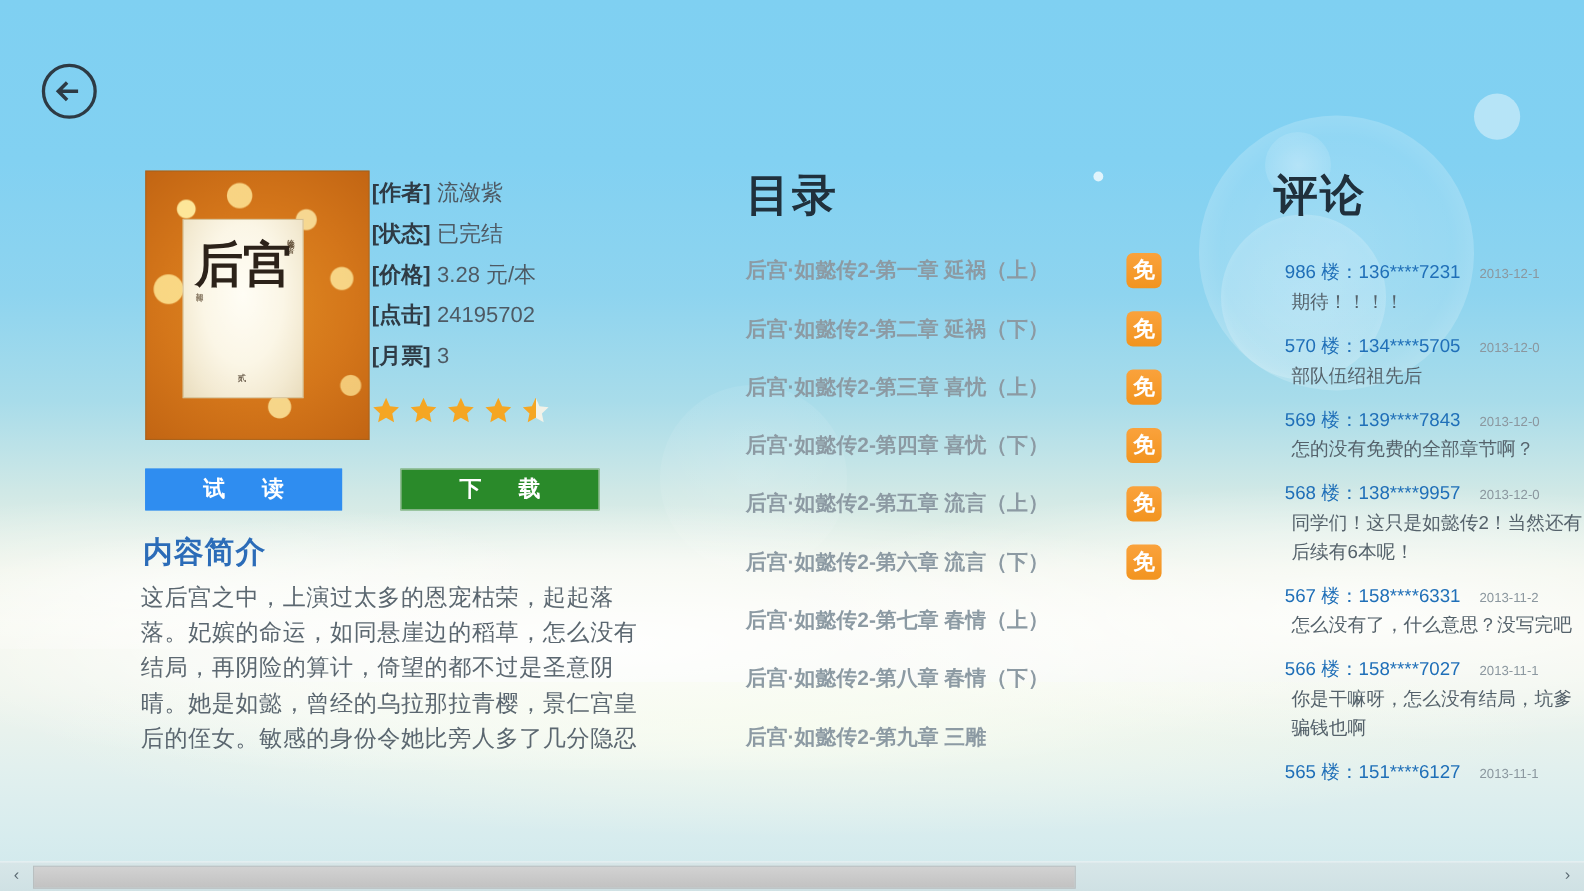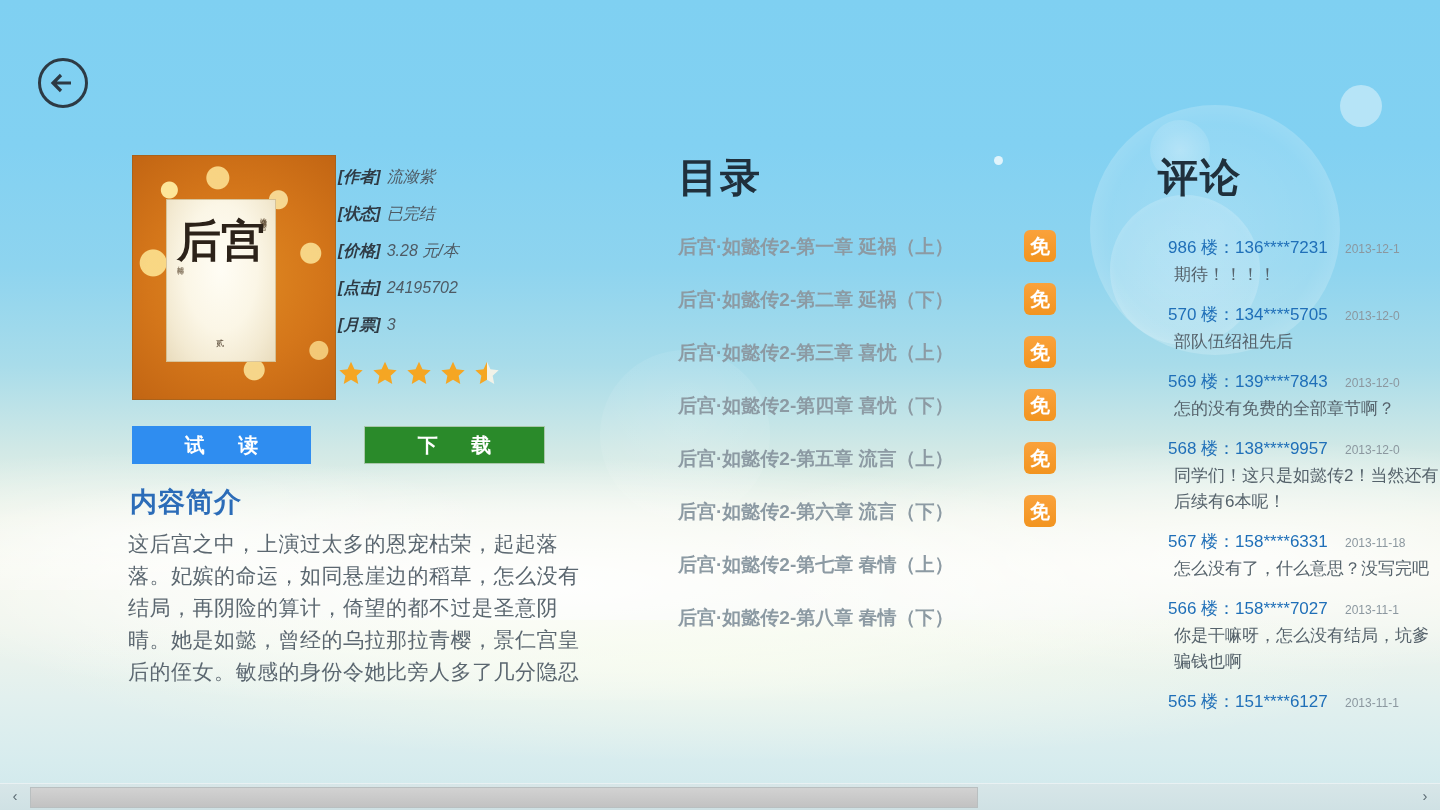--- a/index.html
+++ b/index.html
@@ -162,25 +162,24 @@
     left: 0; right: 0; bottom: 12px;
     text-align: center;
     font-size: 8px;
     color: #4a3a28;
     letter-spacing: 2px;
   }
 
   
   #book-meta { position: absolute; left: 338px; top: 158px; width: 280px; }
   .meta-row {
-    font-size: 16px;
+    font-size: 20px;
     line-height: 37px;
     color: #3f4c57;
     white-space: nowrap;
-    font-style: italic;
   }
   .meta-label { color: #2f3b45; font-weight: 600; }
   .meta-value { color: #4e5a64; margin-left: 6px; }
 
   #rating { position: absolute; left: 338px; top: 360px; }
   .star {
     display: inline-block;
     width: 26px; height: 26px;
     margin-right: 8px;
     vertical-align: middle;
@@ -460,20 +459,23 @@
       <div class="toc-row">
         <span class="toc-title">后宫·如懿传2-第六章 流言（下）</span>
         <span class="toc-badge">免</span>
       </div>
       <div class="toc-row">
         <span class="toc-title">后宫·如懿传2-第七章 春情（上）</span>
       </div>
       <div class="toc-row">
         <span class="toc-title">后宫·如懿传2-第八章 春情（下）</span>
       </div>
+      <div class="toc-row">
+        <span class="toc-title">后宫·如懿传2-第九章 三雕</span>
+      </div>
     </div>
   </div>
 
   <div id="comments-panel">
     <div id="comments-heading">评论</div>
     <div id="comments-list">
       <div class="comment-item">
         <div class="comment-head">
           <span class="comment-user">986 楼：136****7231</span>
           <span class="comment-date">2013-12-1</span>
@@ -497,21 +499,21 @@
       <div class="comment-item">
         <div class="comment-head">
           <span class="comment-user">568 楼：138****9957</span>
           <span class="comment-date">2013-12-0</span>
         </div>
         <div class="comment-body">同学们！这只是如懿传2！当然还有后续有6本呢！</div>
       </div>
       <div class="comment-item">
         <div class="comment-head">
           <span class="comment-user">567 楼：158****6331</span>
-          <span class="comment-date">2013-11-18</span>
+          <span class="comment-date">2013-11-2</span>
         </div>
         <div class="comment-body">怎么没有了，什么意思？没写完吧</div>
       </div>
       <div class="comment-item">
         <div class="comment-head">
           <span class="comment-user">566 楼：158****7027</span>
           <span class="comment-date">2013-11-1</span>
         </div>
         <div class="comment-body">你是干嘛呀，怎么没有结局，坑爹骗钱也啊</div>
       </div>

